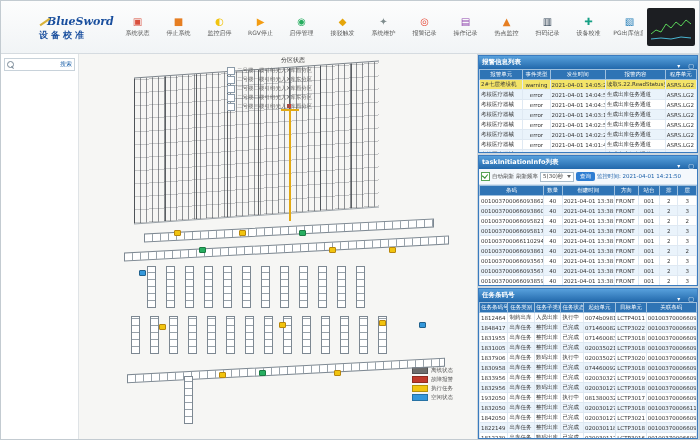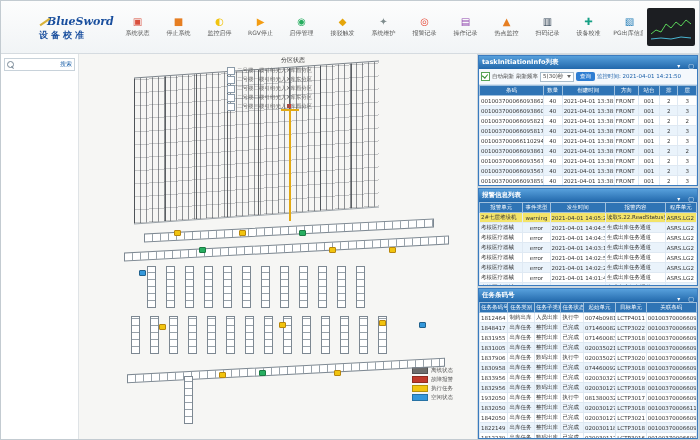--- a/index.html
+++ b/index.html
@@ -292,20 +292,99 @@
         <div class="veh y" style="left: 255px; top: 316px;"></div>
         <div class="veh g" style="left: 120px; top: 193px;"></div>
         <div class="veh g" style="left: 220px; top: 176px;"></div>
         <div class="veh g" style="left: 180px; top: 316px;"></div>
         <div class="veh b" style="left: 340px; top: 268px;"></div>
         <div class="veh b" style="left: 60px; top: 216px;"></div>
       </section>
 
     <section class="rightcol">
 
+      <div class="panel p1">
+        <div class="phead">
+          <span class="ptitle">报警信息列表</span>
+          <span class="picons">
+            <span>▾</span>
+            <span>▢</span>
+          </span>
+        </div>
+        <table>
+          <thead>
+              <tr>
+                <th>报警单元</th>
+                <th>事件类型</th>
+                <th>发生时间</th>
+                <th>报警内容</th>
+                <th>程序单元</th>
+              </tr>
+            </thead>
+            <tbody>
+              <tr class="hl">
+                <td>2#七层堆垛机</td>
+                <td class="t-orange">warning</td>
+                <td>2021-04-01 14:05:22</td>
+                <td>读取S.22.ReadStatus失败</td>
+                <td>ASRS.LG2</td>
+              </tr>
+              <tr>
+                <td>考核医疗器械</td>
+                <td class="t-red">error</td>
+                <td>2021-04-01 14:04:52</td>
+                <td>生成出库任务通道</td>
+                <td>ASRS.LG2</td>
+              </tr>
+              <tr>
+                <td>考核医疗器械</td>
+                <td class="t-red">error</td>
+                <td>2021-04-01 14:04:31</td>
+                <td>生成出库任务通道</td>
+                <td>ASRS.LG2</td>
+              </tr>
+              <tr>
+                <td>考核医疗器械</td>
+                <td class="t-red">error</td>
+                <td>2021-04-01 14:03:12</td>
+                <td>生成出库任务通道</td>
+                <td>ASRS.LG2</td>
+              </tr>
+              <tr>
+                <td>考核医疗器械</td>
+                <td class="t-red">error</td>
+                <td>2021-04-01 14:02:58</td>
+                <td>生成出库任务通道</td>
+                <td>ASRS.LG2</td>
+              </tr>
+              <tr>
+                <td>考核医疗器械</td>
+                <td class="t-red">error</td>
+                <td>2021-04-01 14:02:21</td>
+                <td>生成出库任务通道</td>
+                <td>ASRS.LG2</td>
+              </tr>
+              <tr>
+                <td>考核医疗器械</td>
+                <td class="t-red">error</td>
+                <td>2021-04-01 14:01:47</td>
+                <td>生成出库任务通道</td>
+                <td>ASRS.LG2</td>
+              </tr>
+              <tr>
+                <td>考核医疗器械</td>
+                <td class="t-red">error</td>
+                <td>2021-04-01 14:01:05</td>
+                <td>生成出库任务通道</td>
+                <td>ASRS.LG2</td>
+              </tr>
+            </tbody>
+        </table>
+      </div>
+
       <div class="panel p0">
         <div class="phead">
           <span class="ptitle">taskInitiationInfo列表</span>
           <span class="picons">
             <span>▾</span>
             <span>▢</span>
           </span>
         </div>
         <div class="ptoolbar">
           <span class="cbx"></span>
@@ -420,99 +499,20 @@
                 <td>2021-04-01 13:39:02</td>
                 <td>FRONT</td>
                 <td>001</td>
                 <td>2</td>
                 <td>3</td>
               </tr>
             </tbody>
         </table>
       </div>
 
-      <div class="panel p1">
-        <div class="phead">
-          <span class="ptitle">报警信息列表</span>
-          <span class="picons">
-            <span>▾</span>
-            <span>▢</span>
-          </span>
-        </div>
-        <table>
-          <thead>
-              <tr>
-                <th>报警单元</th>
-                <th>事件类型</th>
-                <th>发生时间</th>
-                <th>报警内容</th>
-                <th>程序单元</th>
-              </tr>
-            </thead>
-            <tbody>
-              <tr class="hl">
-                <td>2#七层堆垛机</td>
-                <td class="t-orange">warning</td>
-                <td>2021-04-01 14:05:22</td>
-                <td>读取S.22.ReadStatus失败</td>
-                <td>ASRS.LG2</td>
-              </tr>
-              <tr>
-                <td>考核医疗器械</td>
-                <td class="t-red">error</td>
-                <td>2021-04-01 14:04:52</td>
-                <td>生成出库任务通道</td>
-                <td>ASRS.LG2</td>
-              </tr>
-              <tr>
-                <td>考核医疗器械</td>
-                <td class="t-red">error</td>
-                <td>2021-04-01 14:04:31</td>
-                <td>生成出库任务通道</td>
-                <td>ASRS.LG2</td>
-              </tr>
-              <tr>
-                <td>考核医疗器械</td>
-                <td class="t-red">error</td>
-                <td>2021-04-01 14:03:12</td>
-                <td>生成出库任务通道</td>
-                <td>ASRS.LG2</td>
-              </tr>
-              <tr>
-                <td>考核医疗器械</td>
-                <td class="t-red">error</td>
-                <td>2021-04-01 14:02:58</td>
-                <td>生成出库任务通道</td>
-                <td>ASRS.LG2</td>
-              </tr>
-              <tr>
-                <td>考核医疗器械</td>
-                <td class="t-red">error</td>
-                <td>2021-04-01 14:02:21</td>
-                <td>生成出库任务通道</td>
-                <td>ASRS.LG2</td>
-              </tr>
-              <tr>
-                <td>考核医疗器械</td>
-                <td class="t-red">error</td>
-                <td>2021-04-01 14:01:47</td>
-                <td>生成出库任务通道</td>
-                <td>ASRS.LG2</td>
-              </tr>
-              <tr>
-                <td>考核医疗器械</td>
-                <td class="t-red">error</td>
-                <td>2021-04-01 14:01:05</td>
-                <td>生成出库任务通道</td>
-                <td>ASRS.LG2</td>
-              </tr>
-            </tbody>
-        </table>
-      </div>
-
       <div class="panel p2">
         <div class="phead">
           <span class="ptitle">任务条码号</span>
           <span class="picons">
             <span>▾</span>
             <span>▢</span>
           </span>
         </div>
         <table>
           <thead>

